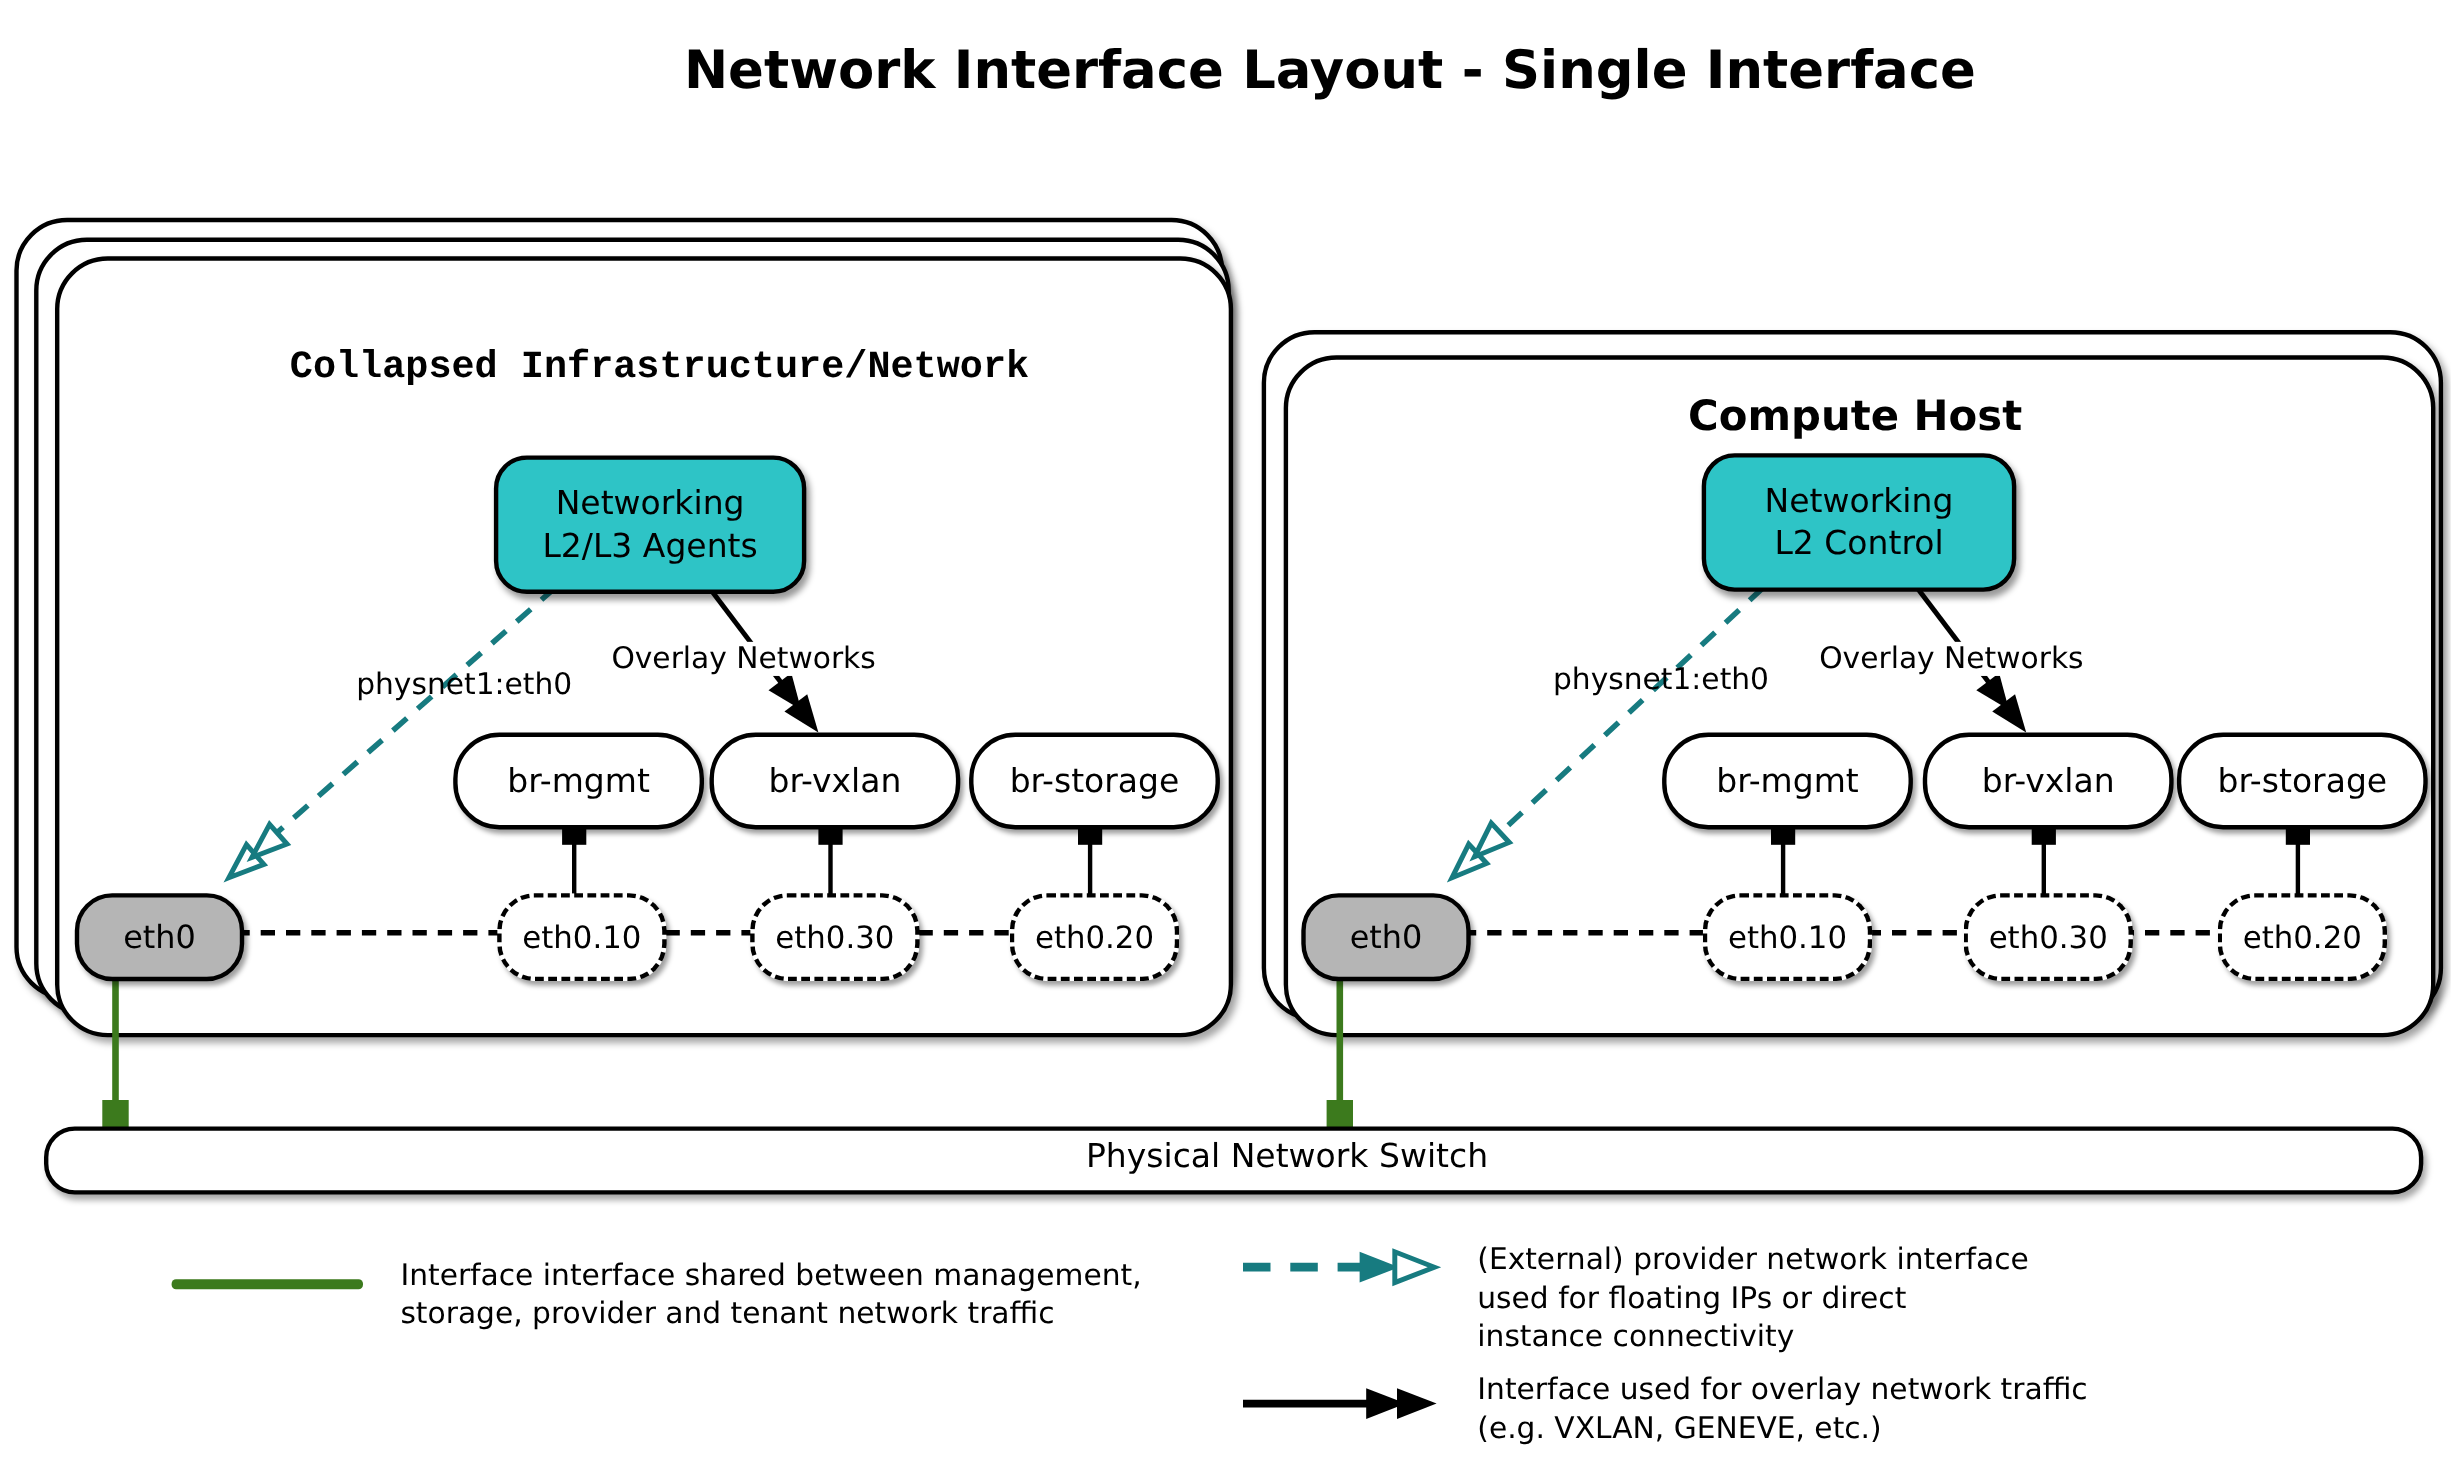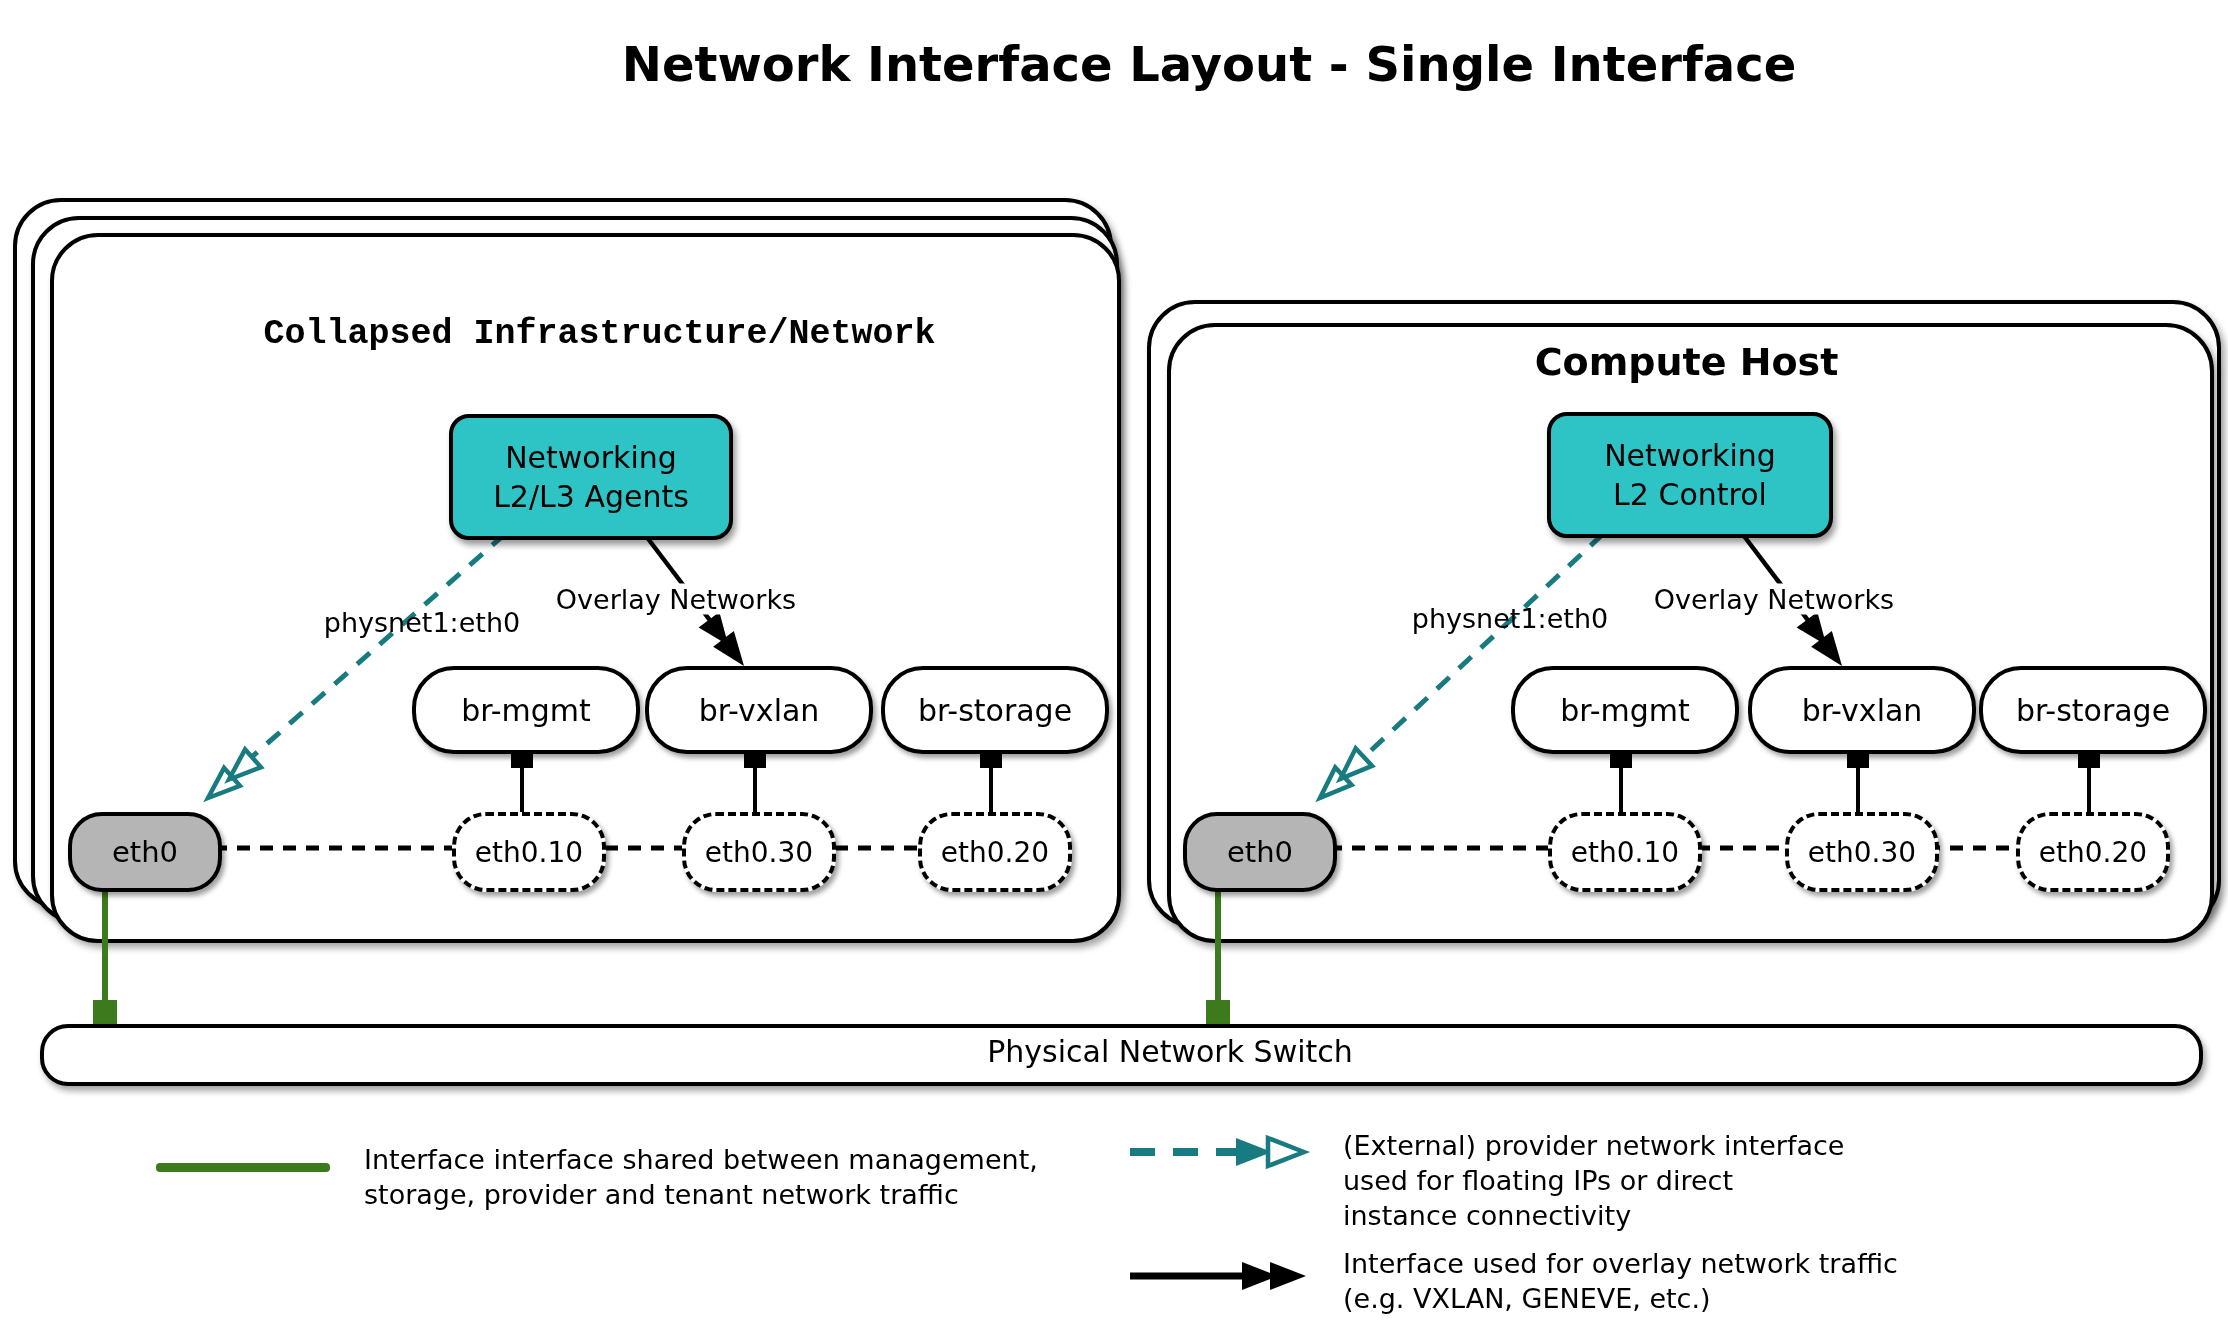--- a/index.html
+++ b/index.html
@@ -18,24 +18,24 @@
   
   .card{
     background:#fff;border:4px solid #000;border-radius:48px;
     box-shadow:4px 5px 7px rgba(0,0,0,0.35);
   }
   .z1{z-index:1}
   .host-title{
     font-weight:bold;text-align:center;line-height:52px;z-index:4;
   }
   .host-title.left{top:308px;left:68px;width:1063px;font-size:35px;font-family:Liberation Mono, monospace;}
-  .host-title.right{top:336px;left:1167px;width:1039px;font-size:38px;}
+  .host-title.right{top:352px;left:1167px;width:1039px;font-size:38px;}
   
   .agent-box{
-    background:#2ec4c6;border:4px solid #000;border-radius:20px;
+    background:#2ec4c6;border:4px solid #000;border-radius:30px;
     display:flex;flex-direction:column;align-items:center;justify-content:center;
     font-size:30px;line-height:39px;z-index:4;text-align:center;
     box-shadow:3px 5px 6px rgba(0,0,0,0.4);
   }
   
   .pill{
     display:flex;align-items:center;justify-content:center;
     background:#fff;border:4px solid #000;z-index:4;
     box-shadow:3px 4px 5px rgba(0,0,0,0.38);
   }

